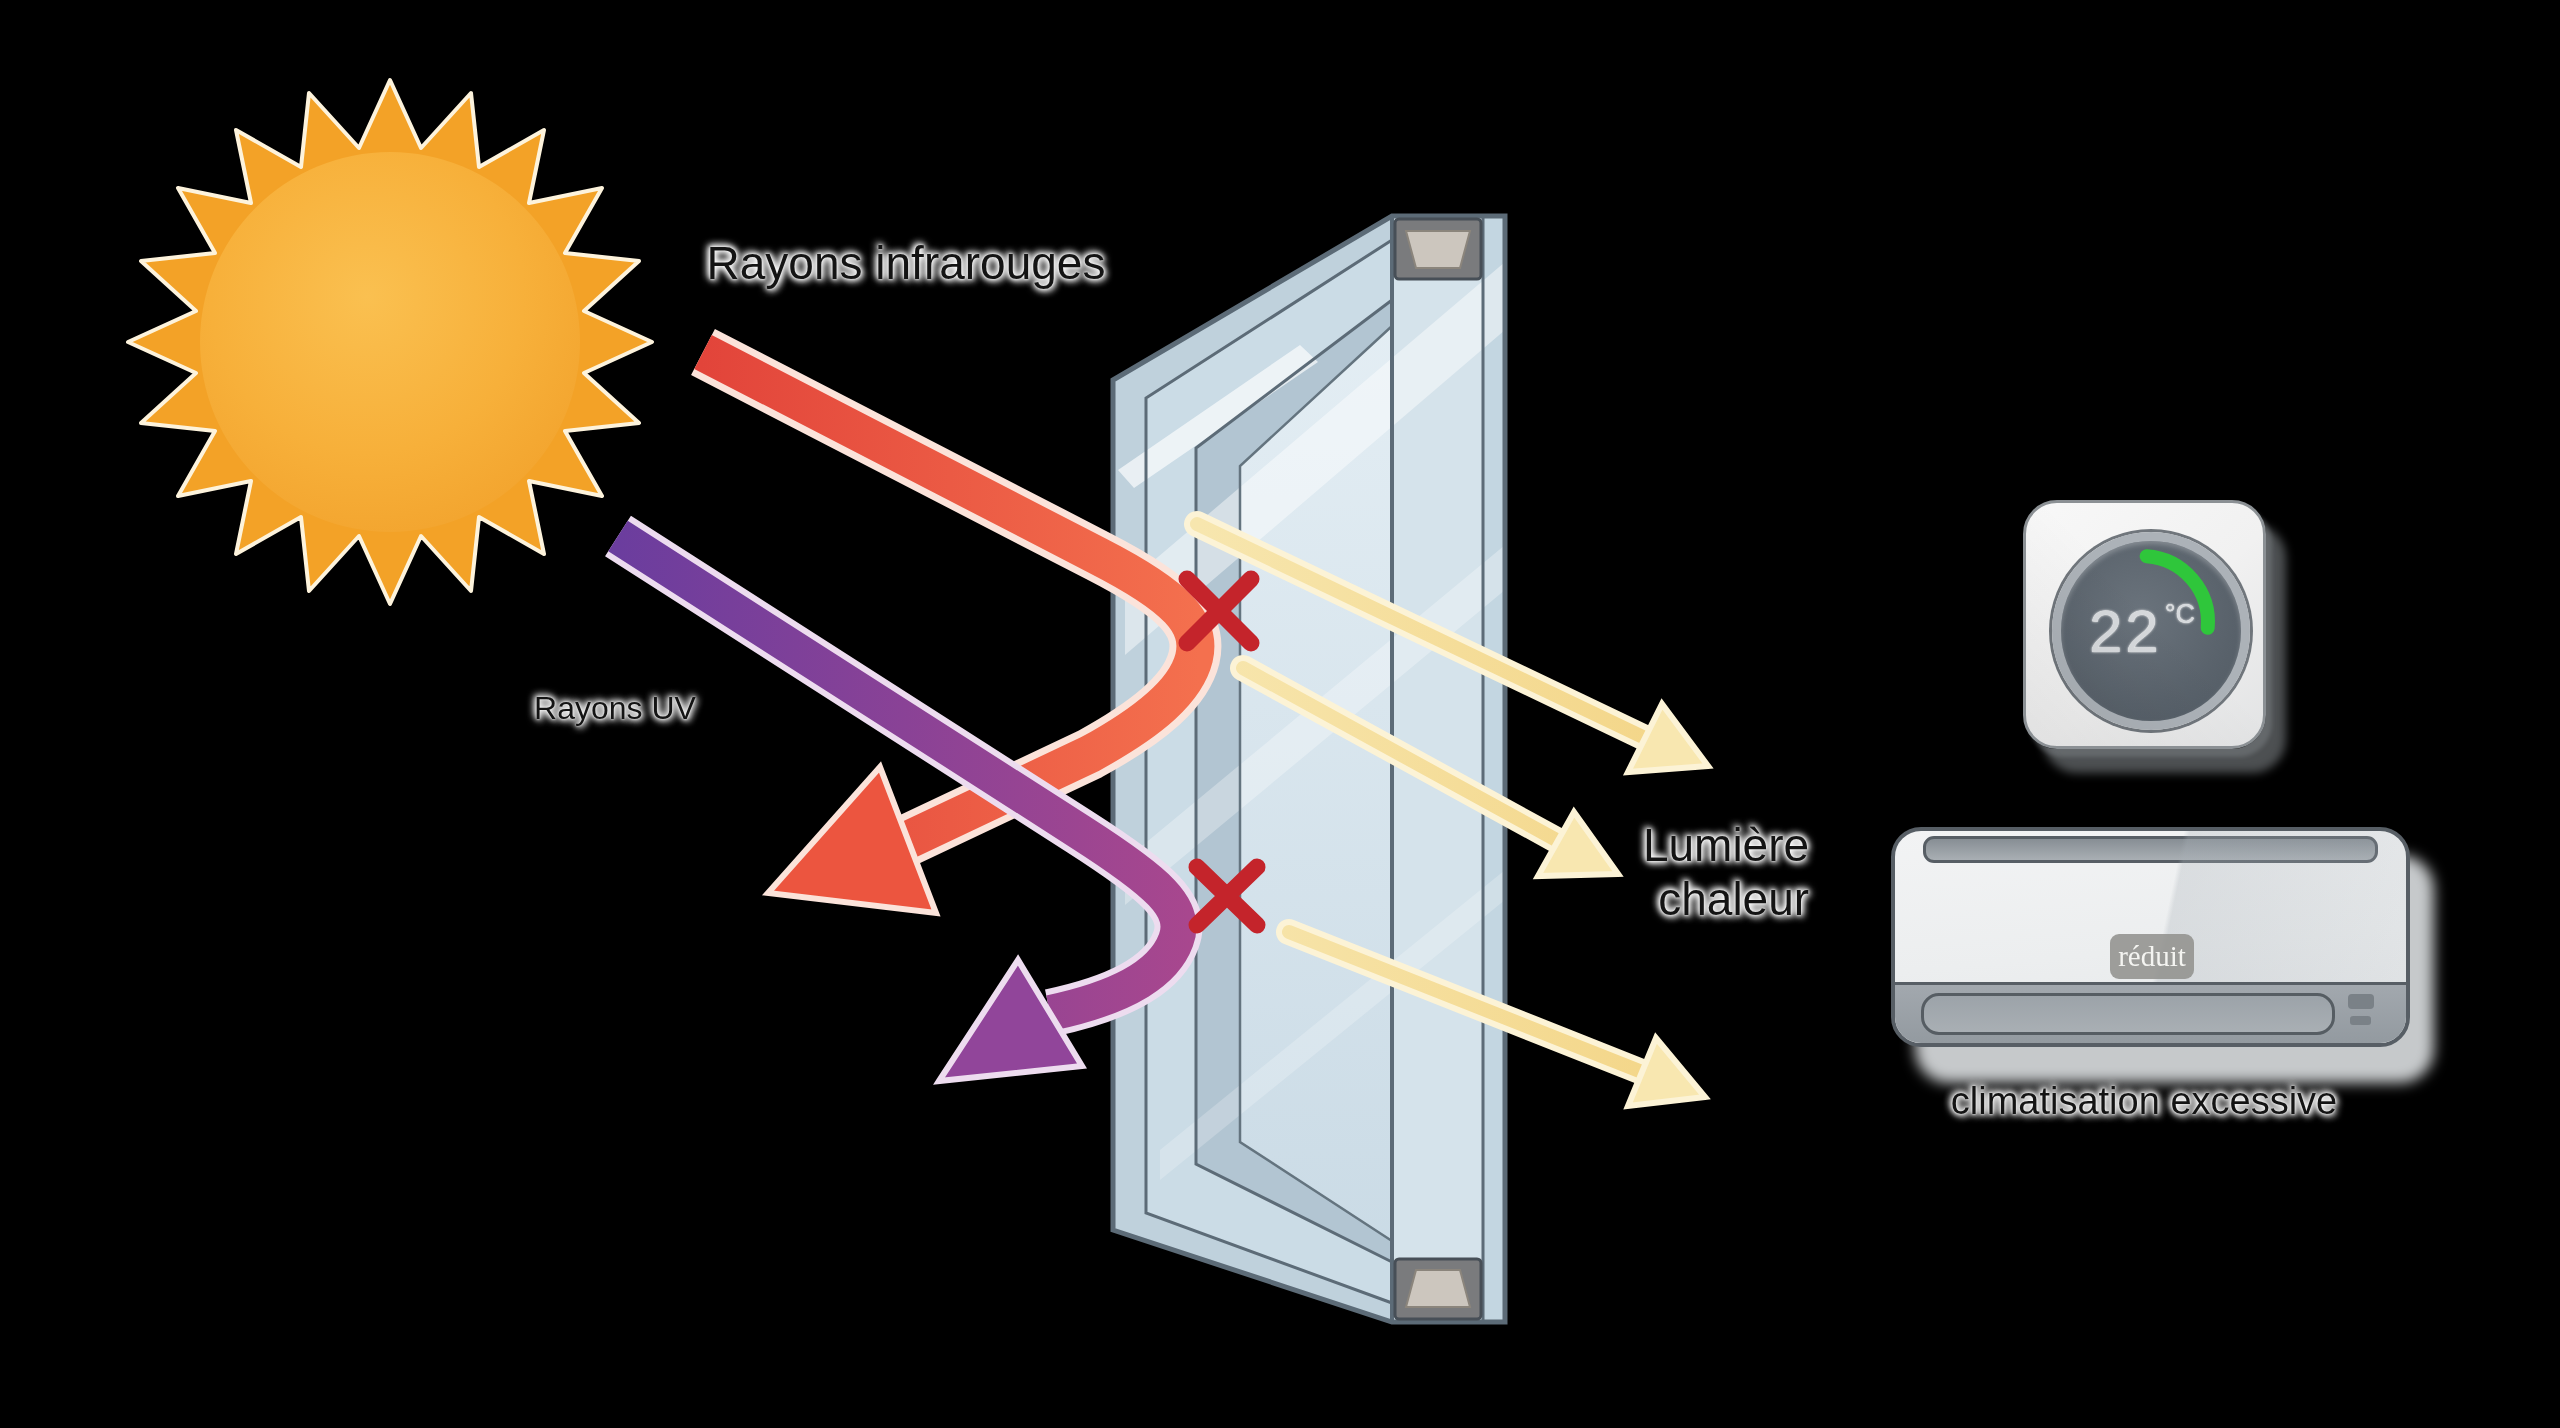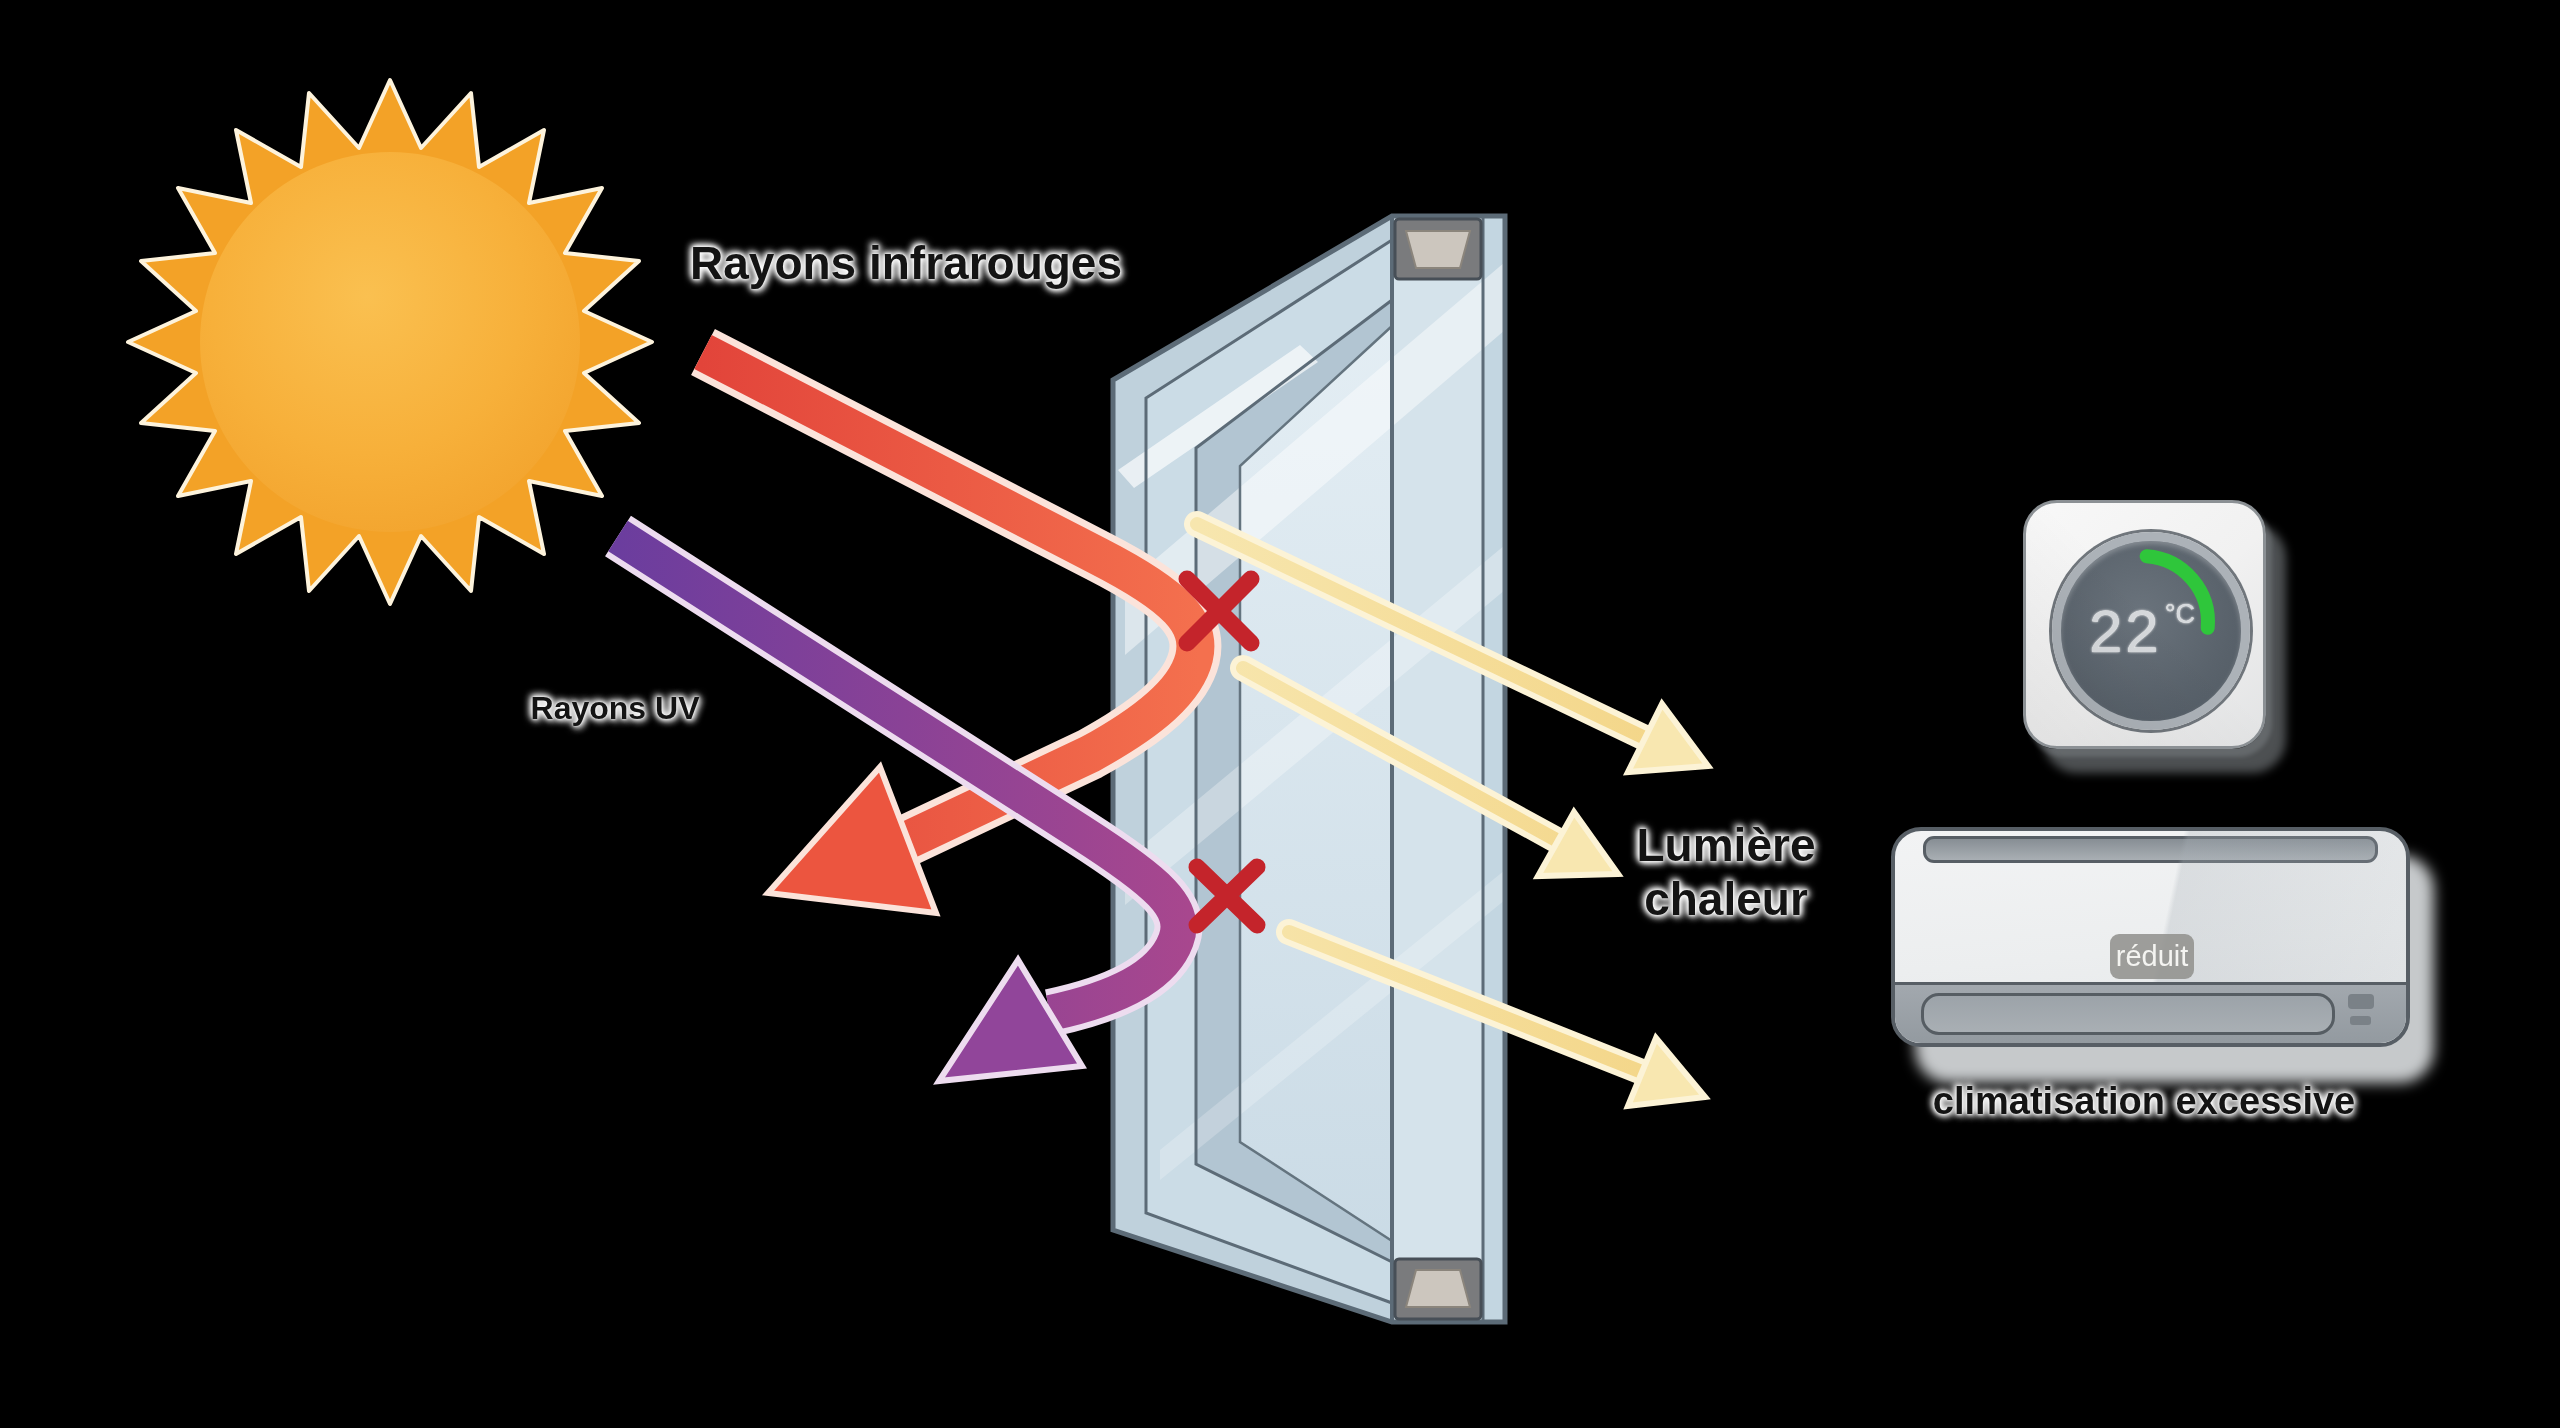--- a/index.html
+++ b/index.html
@@ -1,22 +1,22 @@
 <!DOCTYPE html>
 <html><head>
 <meta charset="utf-8">
 <style>
   html,body{margin:0;padding:0;background:#000;}
   #stage{position:relative;width:2560px;height:1428px;background:#000;overflow:hidden;
          font-family:"Liberation Sans", sans-serif;}
   #art{position:absolute;left:0;top:0;width:2560px;height:1428px;}
 
   
-  .lbl{position:absolute;transform:translate(-50%,-50%);text-align:center;color:#141414;
-       font-weight:700;white-space:nowrap;
+  .lbl{position:absolute;transform:translate(-50%,-50%);text-align:right;color:#141414;
+       font-weight:400;white-space:nowrap;
        text-shadow:0 0 5px #fff,0 0 10px #fff,2px 2px 7px #fff,-2px -2px 7px #fff,0 0 2px #fff;}
   .lbl-ir{left:906px;top:263px;font-size:46px;line-height:55px;}
   .lbl-uv{left:615px;top:708px;font-size:32px;}
   .lbl-vis{left:1726px;top:848px;font-size:46px;line-height:54px;margin-top:24px;}
   .lbl-comfort{left:2144px;top:1101px;font-size:38px;line-height:42px;}
 
   
   .thermostat{position:absolute;left:2023px;top:500px;width:237px;height:243px;border-radius:34px;
       background:linear-gradient(135deg,#f8f8f8 0%,#f1f1f1 55%,#e2e3e4 100%);
       border:3px solid #8b9094;
@@ -27,21 +27,21 @@
       background:radial-gradient(circle at 44% 40%,#6a737c 0%,#59626b 62%,#515a63 100%);
       border:9px solid #acb2b8;box-shadow:0 0 0 3px #70767c, inset 0 3px 5px rgba(255,255,255,.25);}
   .dial svg{position:absolute;left:0;top:0;}
   .temp{position:absolute;inset:0;display:flex;align-items:center;justify-content:center;
       transform:translateX(-9px);color:#d6d9dc;
       text-shadow:0 0 3px rgba(255,255,255,.9),0 0 1px #fff;}
   .temp .val{font-size:60px;font-weight:300;letter-spacing:3px;}
   .temp .unit{font-size:27px;font-weight:300;margin:-34px 0 0 3px;}
 
   
-  .ac{position:absolute;left:1891px;top:827px;width:519px;height:220px;}
+  .ac{position:absolute;left:1891px;top:827px;width:519px;height:220px;font-family:Liberation Serif, serif;}
   .ac .ac-shadow{position:absolute;left:24px;top:28px;width:519px;height:228px;border-radius:34px;
       background:#c6c9cb;filter:blur(7px);}
   .ac .ac-body{position:absolute;inset:0;border-radius:30px;border:4px solid #575e65;overflow:hidden;
       background:linear-gradient(175deg,#f2f3f4 0%,#eceeef 55%,#e5e7e9 100%);}
   .ac .vent{position:absolute;left:28px;right:28px;top:5px;height:21px;border-radius:11px;
       border:3px solid #575e65;background:linear-gradient(#878e94,#a9afb4);}
   .ac .sheen{position:absolute;inset:0;
       background:linear-gradient(102deg,rgba(255,255,255,0) 52%,rgba(168,176,183,.30) 53%,rgba(168,176,183,.14) 100%);}
   .ac .band{position:absolute;left:0;right:0;bottom:0;height:58px;border-top:3px solid #575e65;
       background:linear-gradient(#a2a8ae,#939aa0);}

